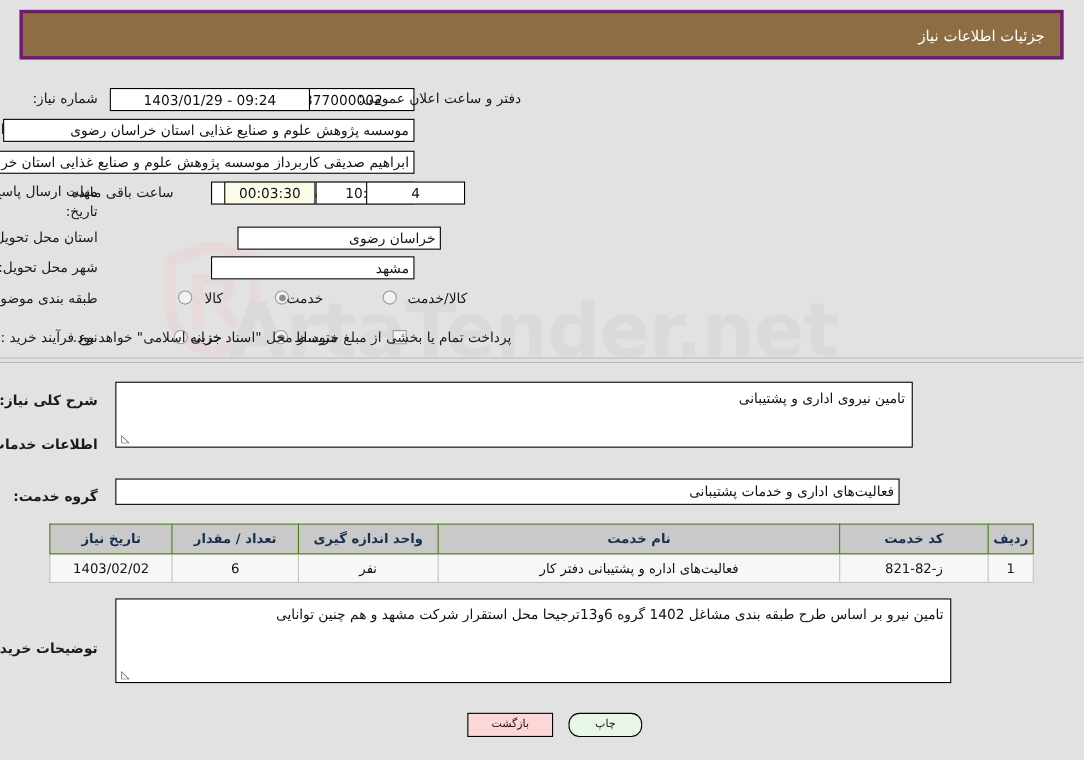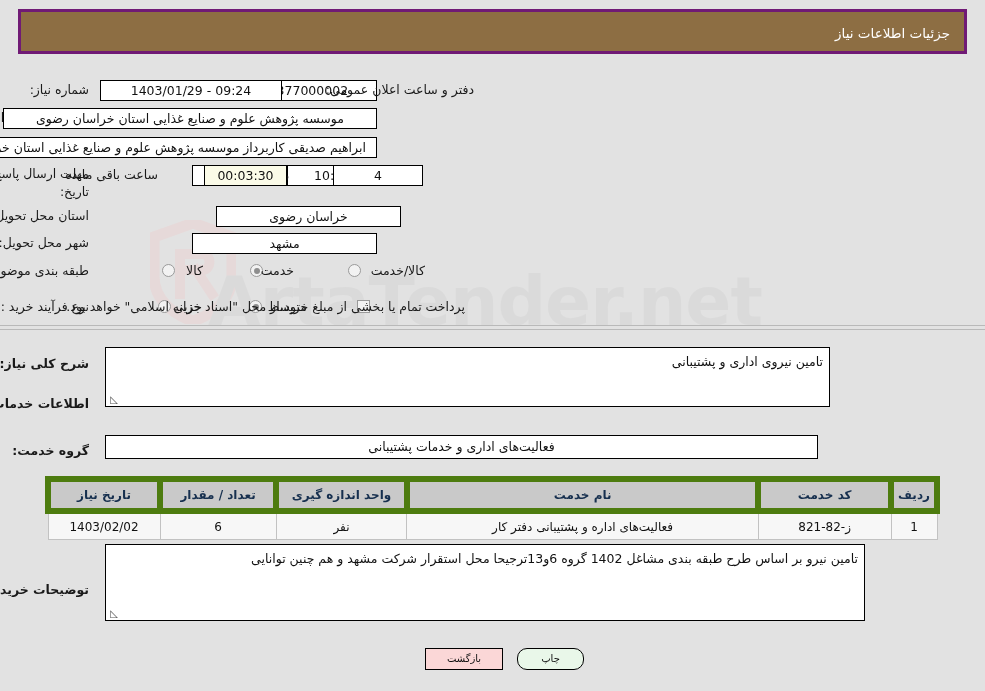--- a/index.html
+++ b/index.html
@@ -99,21 +99,21 @@
     height: 21px;
     line-height: 19px;
     font-size: 12.5px;
     color: #111;
     padding: 0 4px;
     overflow: hidden;
     white-space: nowrap;
     text-align: center;
     z-index: 2;
   }
-  .fld.rt { text-align: center; }
+  .fld.rt { text-align: right; }
   .fld.cream { background: #fbfbe8; }
 
   
   .radio {
     position: absolute;
     width: 13px;
     height: 13px;
     border-radius: 50%;
     border: 1px solid #9a9a9a;
     background: #f2f2f2;
@@ -169,21 +169,21 @@
   .tbl {
     position: absolute;
     border-collapse: collapse;
     z-index: 2;
     font-size: 12px;
   }
   .tbl th {
     background: #c9c9c9;
     color: #17304f;
     font-weight: bold;
-    border: 6px solid #4d7c0f;
+    border: 1px solid #4d7c0f;
     height: 26px;
     padding: 0 4px;
     text-align: center;
     white-space: nowrap;
   }
   .tbl td {
     background: #f7f7f7;
     border: 1px solid #c2c2c2;
     height: 25px;
     padding: 0 4px;

